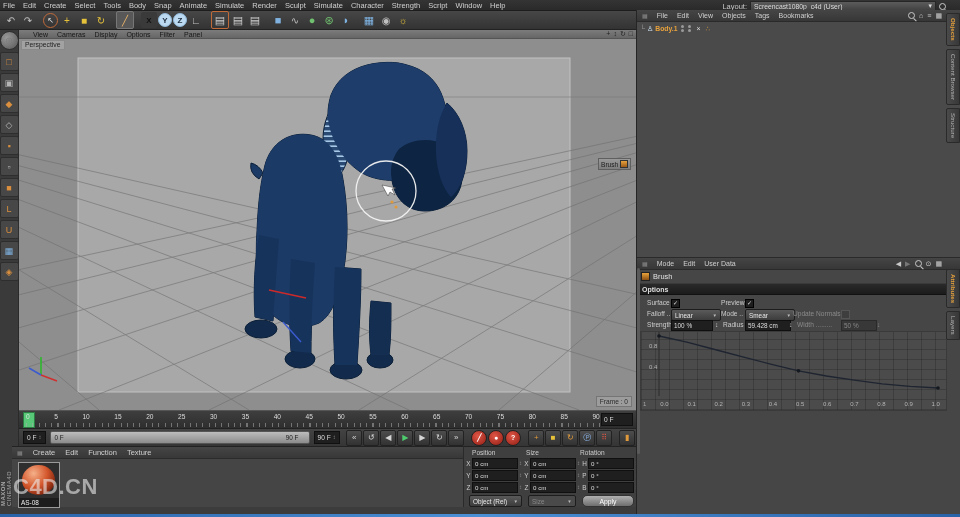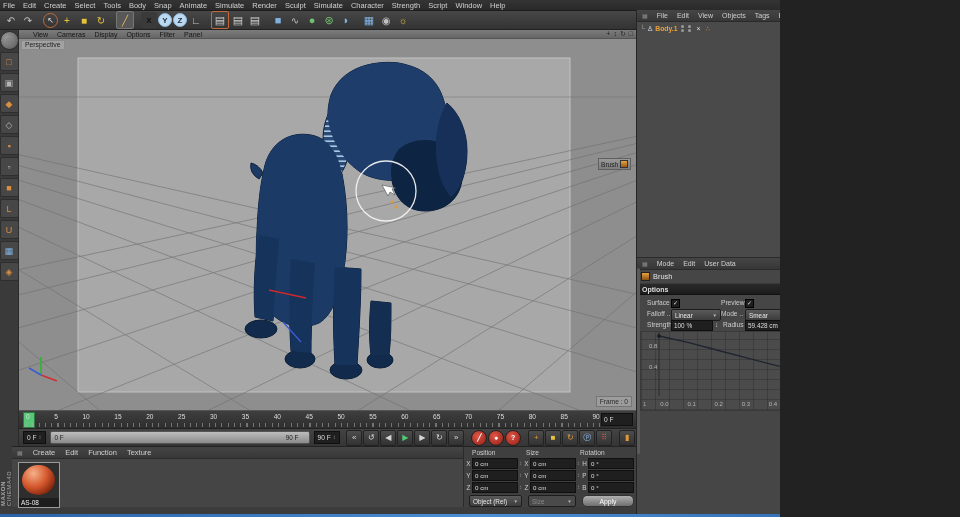--- a/index.html
+++ b/index.html
@@ -1,16 +1,16 @@
 <!DOCTYPE html>
 <html><head>
 <meta charset="utf-8">
 <style>
   html,body{margin:0;padding:0;background:#222;}
-  #app{position:relative;width:780px;height:517px;overflow:hidden;background:#3c3c3c;
+  #app{position:relative;width:960px;height:517px;overflow:hidden;background:#3c3c3c;
        font-family:"Liberation Sans",sans-serif;font-size:7.5px;color:#c8c8c8;cursor:default;}
   .abs{position:absolute;}
   .row{display:flex;align-items:center;}
   
   #menubar{left:0;top:0;width:960px;height:11px;background:linear-gradient(#343434,#2a2a2a);
            border-bottom:1px solid #1d1d1d;display:flex;align-items:center;padding-left:3px;box-sizing:border-box;}
   #menubar .menus{display:flex;gap:8px;}
   .menu-item{color:#cfcfcf;font-size:7.5px;white-space:nowrap;}
   #layout-area{position:absolute;right:14px;top:1px;display:flex;align-items:center;gap:3px;}
   #layout-dd{width:178px;height:8px;background:linear-gradient(#5c5c5c,#424242);border:1px solid #262626;
@@ -197,20 +197,28 @@
         <span class="menu-item">Simulate</span>
         <span class="menu-item">Render</span>
         <span class="menu-item">Sculpt</span>
         <span class="menu-item">Simulate</span>
         <span class="menu-item">Character</span>
         <span class="menu-item">Strength</span>
         <span class="menu-item">Script</span>
         <span class="menu-item">Window</span>
         <span class="menu-item">Help</span>
       </div>
+    <div id="layout-area">
+      <span>Layout:</span>
+      <div id="layout-dd">
+        <span>Screencast1080p_c4d (User)</span>
+          <span class="arr">▾</span>
+      </div>
+      <span class="mag"></span>
+    </div>
   </div>
 
   <div id="toolbar">
 
   <span class="tbi" data-variant="plain">↶</span>
       <span class="tbi" data-variant="plain">↷</span>
       <span class="tbi" data-variant="div"></span>
       <span class="tbi" data-variant="ring">↖</span>
       <span class="tbi" data-variant="yellow">+</span>
       <span class="tbi" data-variant="yellow">■</span>
@@ -450,20 +458,21 @@
       <div id="mat-sphere"></div>
       <div id="mat-name">AS-08</div>
     </div>
   </div>
   <div id="brand-strip" class="abs">
     <div class="row2">
       <span class="vert" style="font-weight:bold;">MAXON</span>
       <span class="vert">CINEMA4D</span>
     </div>
   </div>
+  <div id="watermark" class="abs">C4D.CN</div>
 
   <div id="coords" class="abs">
     <div class="hdrs">
 
     <span>Position</span>
         <span>Size</span>
         <span>Rotation</span>
       </div>
     <div id="coord-grid">
       <div style="display:flex;gap:2px;">

